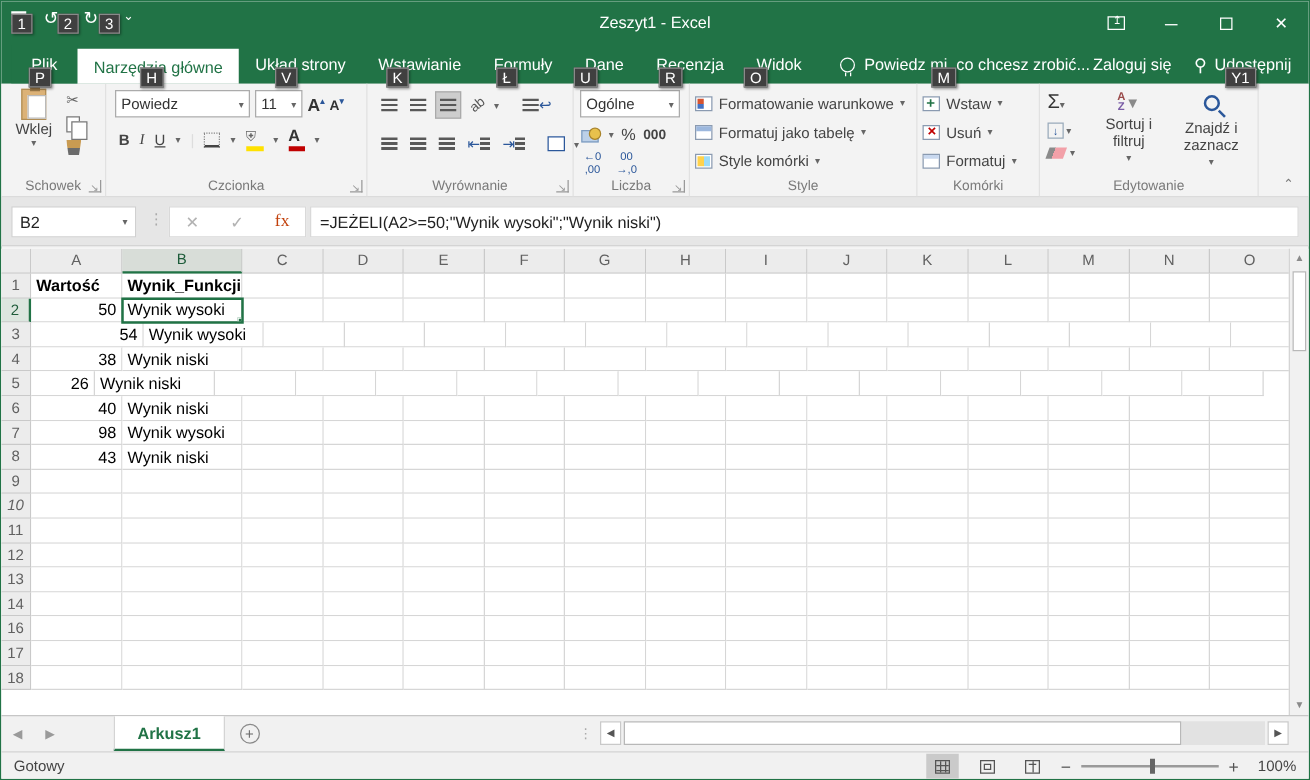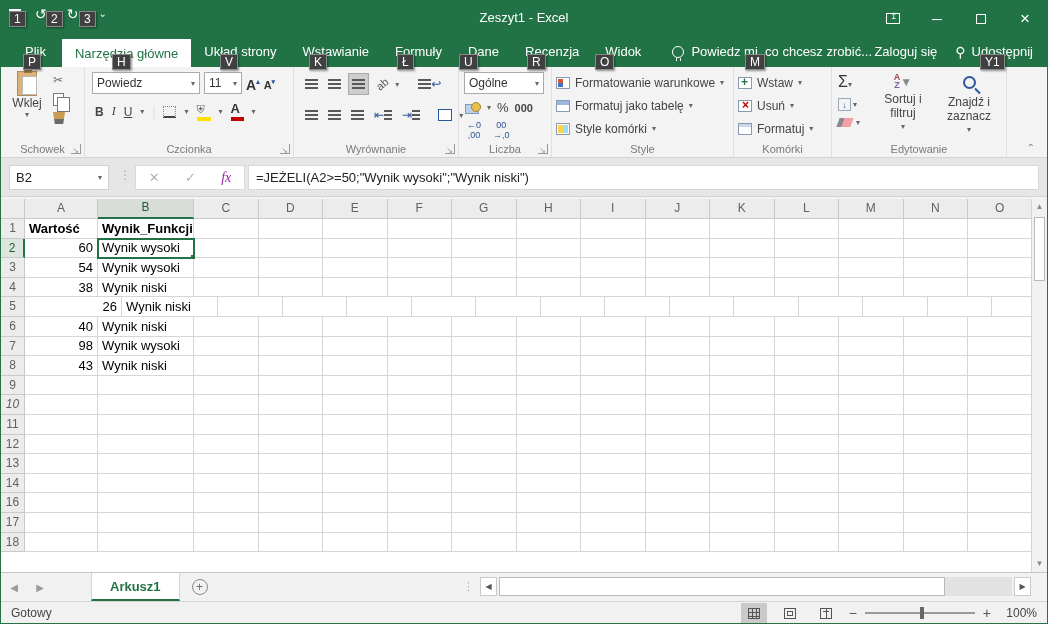--- a/index.html
+++ b/index.html
@@ -58,21 +58,21 @@
   .gridico.cs:before { content:""; position:absolute; inset:1px; background:linear-gradient(90deg,#ffd24c 50%, #9cdcf8 50%); }
   .gridico.ins:before { content:"+"; position:absolute; left:2px; top:-3px; color:#217346; font-weight:bold; font-size:12px; }
   .gridico.del:before { content:"×"; position:absolute; left:3px; top:-3px; color:#c00000; font-weight:bold; font-size:12px; }
   .gridico.fmt:before { content:""; position:absolute; left:0; right:0; top:0; height:3px; background:#c8d8ef; }
   
   #formulabar { position:absolute; left:0; top:157px; width:100%; height:39px; background:#e6e6e6; border-bottom:1px solid #d4d4d4; }
   #namebox { position:absolute; left:8px; top:7px; width:100px; height:25px; background:#fff; border:1px solid #d0d0d0; display:flex; align-items:center; padding:0 6px; font-size:13px; color:#222; }
   #fbdots { position:absolute; left:118px; top:10px; color:#aaa; font-size:12px; letter-spacing:1px; }
   #fbbtns { position:absolute; left:134px; top:7px; width:110px; height:25px; background:#fff; border:1px solid #d9d9d9; display:flex; align-items:center; justify-content:space-around; }
   #fbbtns .gray { color:#b3b3b3; font-size:13px; }
-  #fxlbl { font-family:"Liberation Serif", serif; font-style:italic; font-size:14px; color:#a21caf; }
+  #fxlbl { font-family:"Liberation Serif", serif; font-size:14px; color:#c2410c; }
   #formulafield { position:absolute; left:247px; top:7px; right:8px; height:25px; background:#fff; border:1px solid #d9d9d9; display:flex; align-items:center; padding:0 7px; font-size:13px; color:#222; white-space:nowrap; overflow:hidden; }
   
   #grid { position:absolute; left:0; top:198px; width:1032px; height:373px; background:#fff; overflow:hidden; font-size:13px; }
   .grow { display:flex; }
   .hcell, .rhdr, .cell { flex:none; border-right:1px solid #d6d6d6; border-bottom:1px solid #d6d6d6; overflow:hidden; white-space:nowrap; }
   .hcell { height:20px; background:#ececec; color:#616161; text-align:center; line-height:19px; font-size:12px; border-right-color:#c9c9c9; border-bottom-color:#c9c9c9; }
   .hcell.selcol { background:#d8ddd8; color:#1e5c3a; border-bottom:2px solid #217346; line-height:17px; }
   .rhdr { width:24px; background:#ececec; color:#616161; text-align:center; font-size:12px; border-right-color:#c9c9c9; border-bottom-color:#c9c9c9; }
   .rhdr.selrow { background:#dce6df; color:#1e5c3a; border-right:2px solid #217346; }
   .cell { background:#fff; color:#000; padding:0 4px; display:flex; align-items:center; }
@@ -412,39 +412,39 @@
         <div class="cell" style="width: 64.5px;"></div>
         <div class="cell" style="width: 64.5px;"></div>
         <div class="cell" style="width: 64.5px;"></div>
         <div class="cell" style="width: 64.5px;"></div>
         <div class="cell" style="width: 64.5px;"></div>
         <div class="cell" style="width: 64.5px;"></div>
         <div class="cell" style="width: 64.5px;"></div>
       </div>
       <div class="grow" style="height: 19.6px;">
         <div class="rhdr selrow" style="line-height: 19px;">2</div>
-        <div class="cell num" style="width: 73px;">60</div>
+        <div class="cell num" style="width: 73px;">50</div>
         <div class="cell active" style="width: 96px;">Wynik wysoki<div class="fillhandle"></div></div>
         <div class="cell" style="width: 64.5px;"></div>
         <div class="cell" style="width: 64.5px;"></div>
         <div class="cell" style="width: 64.5px;"></div>
         <div class="cell" style="width: 64.5px;"></div>
         <div class="cell" style="width: 64.5px;"></div>
         <div class="cell" style="width: 64.5px;"></div>
         <div class="cell" style="width: 64.5px;"></div>
         <div class="cell" style="width: 64.5px;"></div>
         <div class="cell" style="width: 64.5px;"></div>
         <div class="cell" style="width: 64.5px;"></div>
         <div class="cell" style="width: 64.5px;"></div>
         <div class="cell" style="width: 64.5px;"></div>
         <div class="cell" style="width: 64.5px;"></div>
       </div>
       <div class="grow" style="height: 19.6px;">
         <div class="rhdr" style="line-height: 19px;">3</div>
-        <div class="cell num" style="width: 73px;">54</div>
+        <div class="cell num" style="width: 90px;">54</div>
         <div class="cell" style="width: 96px;">Wynik wysoki</div>
         <div class="cell" style="width: 64.5px;"></div>
         <div class="cell" style="width: 64.5px;"></div>
         <div class="cell" style="width: 64.5px;"></div>
         <div class="cell" style="width: 64.5px;"></div>
         <div class="cell" style="width: 64.5px;"></div>
         <div class="cell" style="width: 64.5px;"></div>
         <div class="cell" style="width: 64.5px;"></div>
         <div class="cell" style="width: 64.5px;"></div>
         <div class="cell" style="width: 64.5px;"></div>
@@ -466,21 +466,21 @@
         <div class="cell" style="width: 64.5px;"></div>
         <div class="cell" style="width: 64.5px;"></div>
         <div class="cell" style="width: 64.5px;"></div>
         <div class="cell" style="width: 64.5px;"></div>
         <div class="cell" style="width: 64.5px;"></div>
         <div class="cell" style="width: 64.5px;"></div>
         <div class="cell" style="width: 64.5px;"></div>
       </div>
       <div class="grow" style="height: 19.6px;">
         <div class="rhdr" style="line-height: 19px;">5</div>
-        <div class="cell num" style="width: 97px;">26</div>
+        <div class="cell num" style="width: 51px;">26</div>
         <div class="cell" style="width: 96px;">Wynik niski</div>
         <div class="cell" style="width: 64.5px;"></div>
         <div class="cell" style="width: 64.5px;"></div>
         <div class="cell" style="width: 64.5px;"></div>
         <div class="cell" style="width: 64.5px;"></div>
         <div class="cell" style="width: 64.5px;"></div>
         <div class="cell" style="width: 64.5px;"></div>
         <div class="cell" style="width: 64.5px;"></div>
         <div class="cell" style="width: 64.5px;"></div>
         <div class="cell" style="width: 64.5px;"></div>

